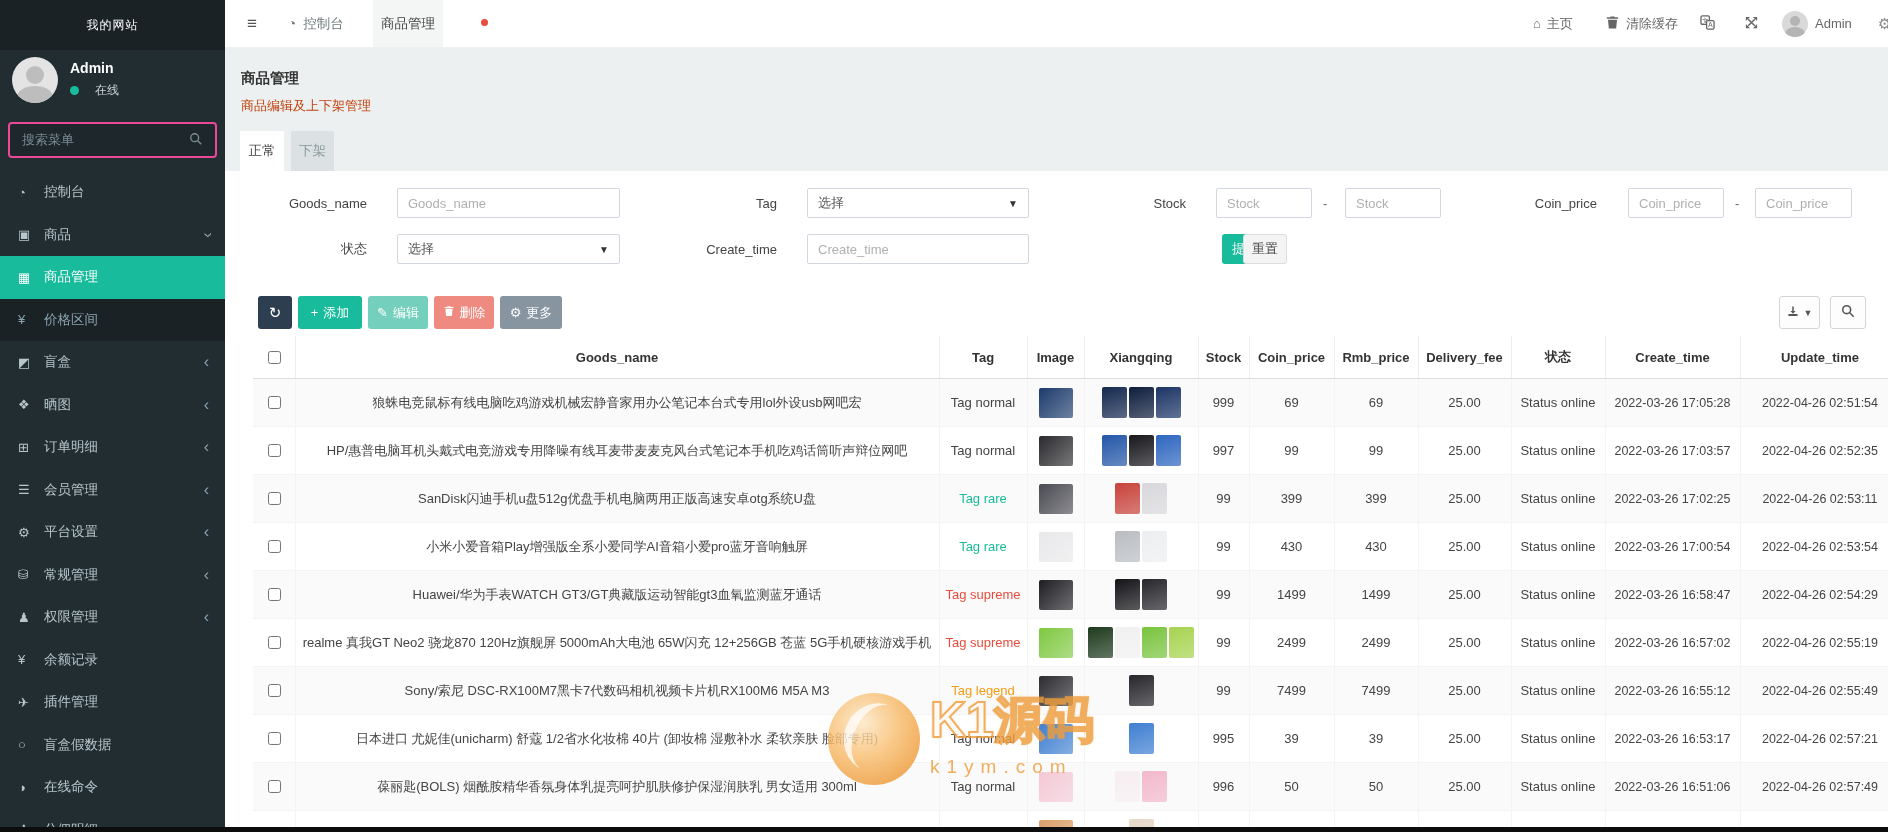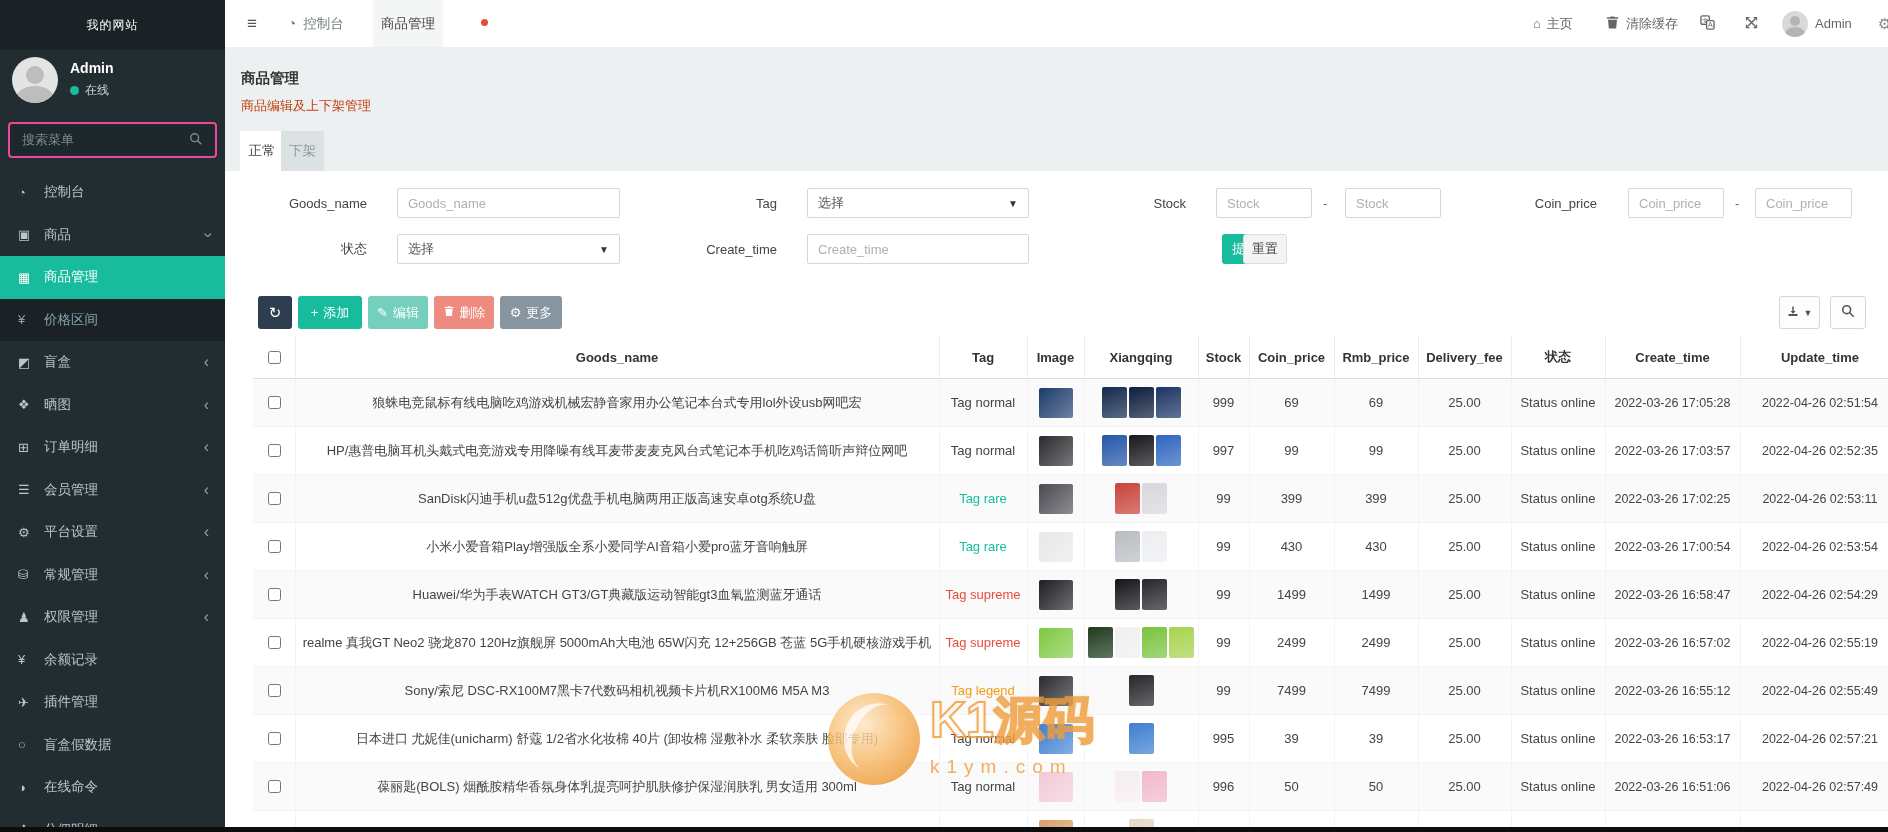--- a/index.html
+++ b/index.html
@@ -6,21 +6,21 @@
   .screen{position:relative;width:1888px;height:832px;overflow:hidden;background:#fff;
     font-family:"Liberation Sans","DejaVu Sans",sans-serif;color:#444;}
   
   .sidebar{position:absolute;left:0;top:0;width:225px;height:832px;background:#222d32;}
   .side-logo{height:50px;background:#1a2226;color:#fff;font-size:12px;display:flex;align-items:center;justify-content:center;letter-spacing:1px;}
   .user-panel{position:absolute;top:57px;left:12px;width:205px;height:52px;}
   .avatar{position:absolute;left:0;top:0;width:46px;height:46px;border-radius:50%;background:#e4e4e4;overflow:hidden;}
   .avatar .head{position:absolute;left:14px;top:9px;width:18px;height:18px;border-radius:50%;background:#bdbdbd;}
   .avatar .body{position:absolute;left:5px;top:29px;width:36px;height:22px;border-radius:50%;background:#bdbdbd;}
   .user-name{position:absolute;left:58px;top:3px;color:#fff;font-weight:bold;font-size:14px;}
-  .user-status{position:absolute;left:58px;top:25px;color:#cfd8dc;font-size:12px;display:flex;align-items:center;gap:6px;}
+  .user-status{position:absolute;left:58px;top:25px;color:#cfd8dc;font-size:12px;display:flex;align-items:center;gap:16px;}
   .dot{width:9px;height:9px;border-radius:50%;background:#18bc9c;display:inline-block;}
   .side-search{position:absolute;top:122px;left:8px;width:209px;height:36px;background:#1d272c;border:2px solid #ec4899;border-radius:4px;display:flex;align-items:center;padding:0 12px;box-sizing:border-box;color:#7a8c94;font-size:13px;}
   .side-search .ph{flex:1;}
   .side-search svg{width:14px;height:14px;}
   .side-menu{position:absolute;top:171px;left:0;right:0;}
   .side-item{height:42.5px;display:flex;align-items:center;padding:0 16px 0 18px;color:#b8c7ce;font-size:13.5px;cursor:pointer;box-sizing:border-box;}
   .side-item .si-icon{width:26px;font-size:13px;flex:none;}
   .side-item.sub{background:#1a2226;color:#8aa4af;}
   .side-item.active{background:#18bc9c;color:#fff;}
   .si-chev{margin-left:auto;font-size:16px;color:#8aa4af;line-height:1;}
@@ -43,21 +43,21 @@
   .tr-extra{left:1653px;color:#888;font-size:15px;}
   .mini-avatar{width:26px;height:26px;border-radius:50%;background:#d9d9d9;position:relative;overflow:hidden;}
   .mini-avatar .head{position:absolute;left:8px;top:5px;width:10px;height:10px;border-radius:50%;background:#b4b4b4;}
   .mini-avatar .body{position:absolute;left:3px;top:16px;width:20px;height:13px;border-radius:50%;background:#b4b4b4;}
   
   .content-header{position:absolute;left:225px;top:47px;width:1663px;height:124px;background:#edf0f1;}
   .page-title{position:absolute;left:16px;top:22px;font-size:14.5px;font-weight:bold;color:#333;}
   .page-subtitle{position:absolute;left:16px;top:50px;font-size:13px;color:#c2410c;}
   .ptab{position:absolute;top:84px;height:40px;display:flex;align-items:center;justify-content:center;font-size:13.5px;cursor:pointer;}
   .ptab.on{left:15px;width:44px;background:#fff;color:#444;}
-  .ptab.off{left:56px;width:43px;background:#dce2e3;color:#8a9899;}
+  .ptab.off{left:66px;width:43px;background:#dce2e3;color:#8a9899;}
   
   .panel{position:absolute;left:225px;top:171px;width:1424px;height:661px;background:#fff;}
   .field{position:absolute;height:30px;display:flex;align-items:center;box-sizing:border-box;}
   .flabel{font-size:13px;color:#444;justify-content:flex-end;}
   .finput{border:1px solid #d2d6de;border-radius:2px;background:#fff;font-size:13px;color:#555;padding:0 10px;font-family:inherit;outline:none;}
   input.finput{height:30px;box-sizing:border-box;}
   input.finput::placeholder{color:#b0b0b0;}
   .fselect{border:1px solid #d2d6de;border-radius:2px;background:#fff;font-size:13px;color:#555;padding:0 10px;justify-content:space-between;cursor:pointer;}
   .fselect .caret{color:#333;font-size:10px;}
   .dash{font-size:13px;color:#666;}

